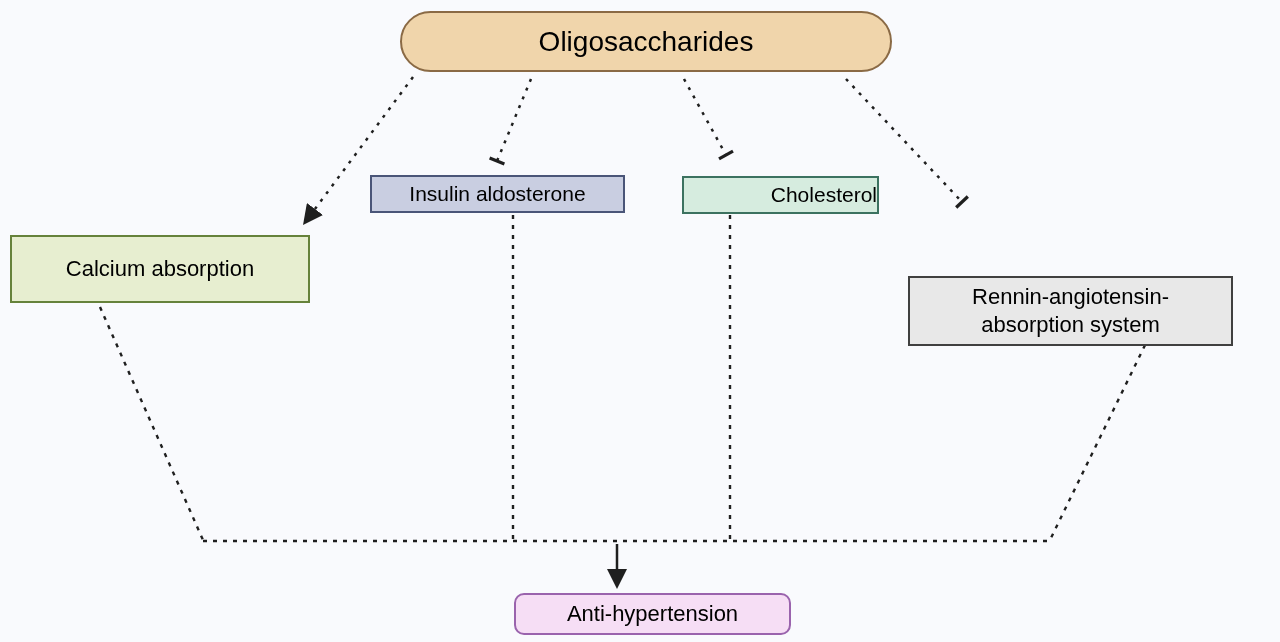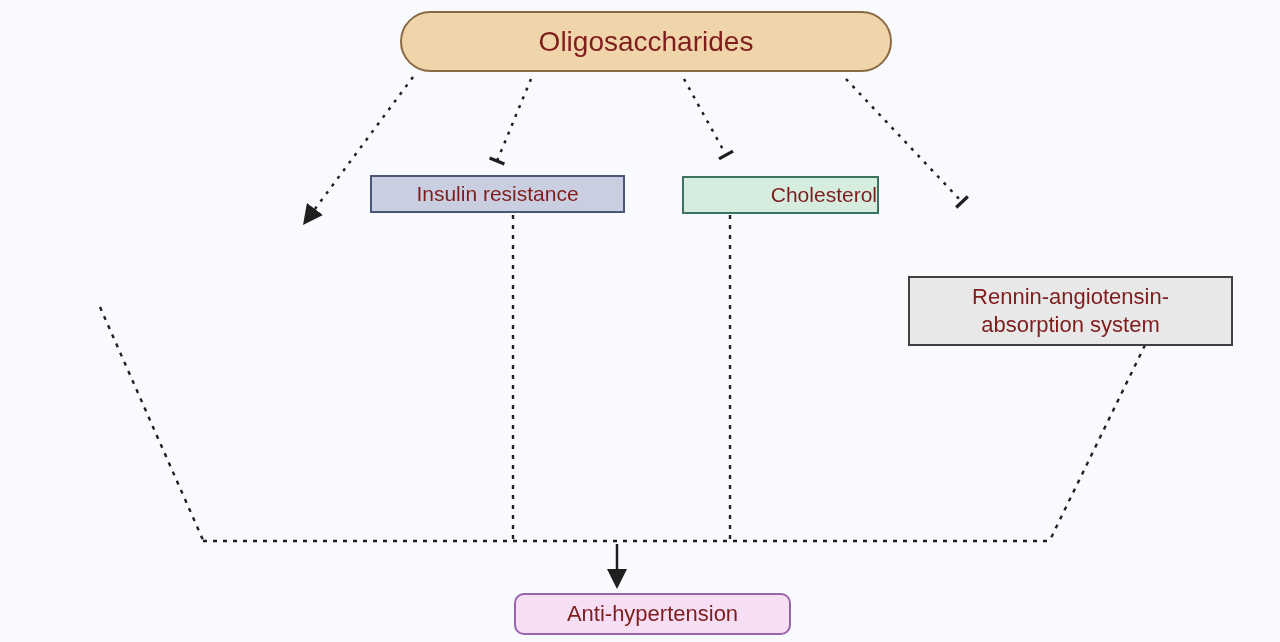--- a/index.html
+++ b/index.html
@@ -3,21 +3,21 @@
 <meta charset="utf-8">
 <style>
   html, body { margin: 0; padding: 0; }
   body { font-family: "Liberation Sans", sans-serif; }
   .canvas {
     position: relative;
     width: 1280px;
     height: 642px;
     background: #f9fafd;
     overflow: hidden;
-    color: #7f1d1d;
+    color: #000000;
     text-decoration: underline;
   }
   .edges {
     position: absolute;
     inset: 0;
     width: 1280px;
     height: 642px;
   }
   .node {
     position: absolute;
@@ -99,27 +99,30 @@
     <line x1="203" y1="541" x2="1050" y2="541" stroke="#1f1f1f" stroke-width="2.4" stroke-dasharray="4 6"></line>
 
     <line x1="617" y1="544" x2="617" y2="584" stroke="#1f1f1f" stroke-width="2.5" marker-end="url(#arrowhead)"></line>
   </svg>
 
   <div class="node node-oligo">
     <span>Oligosaccharides</span>
   </div>
 
   <div class="node node-insulin">
-    <span>Insulin resistance</span>
+    <span>Insulin aldosterone</span>
   </div>
 
   <div class="node node-cholesterol">
     <span>Cholesterol</span>
   </div>
 
+  <div class="node node-calcium">
+    <span>Calcium absorption</span>
+  </div>
 
   <div class="node node-rennin">
     <span>Rennin-angiotensin-</span>
     <span>absorption system</span>
   </div>
 
   <div class="node node-antihyp">
     <span>Anti-hypertension</span>
   </div>
 

